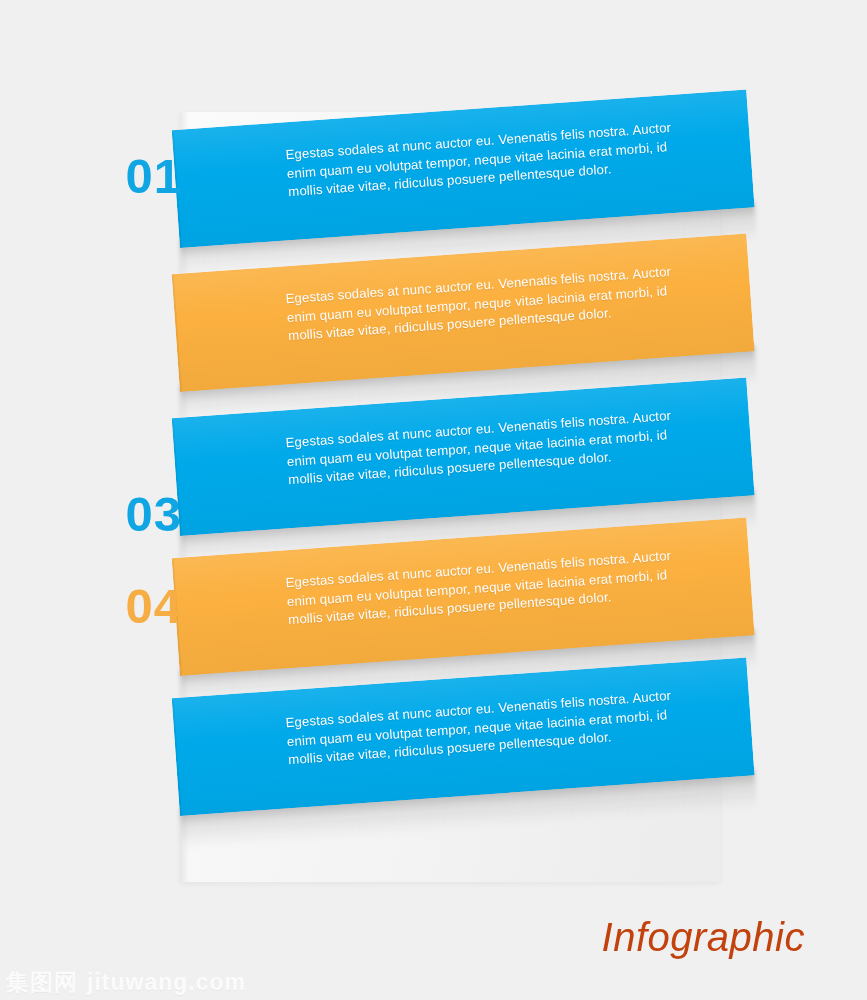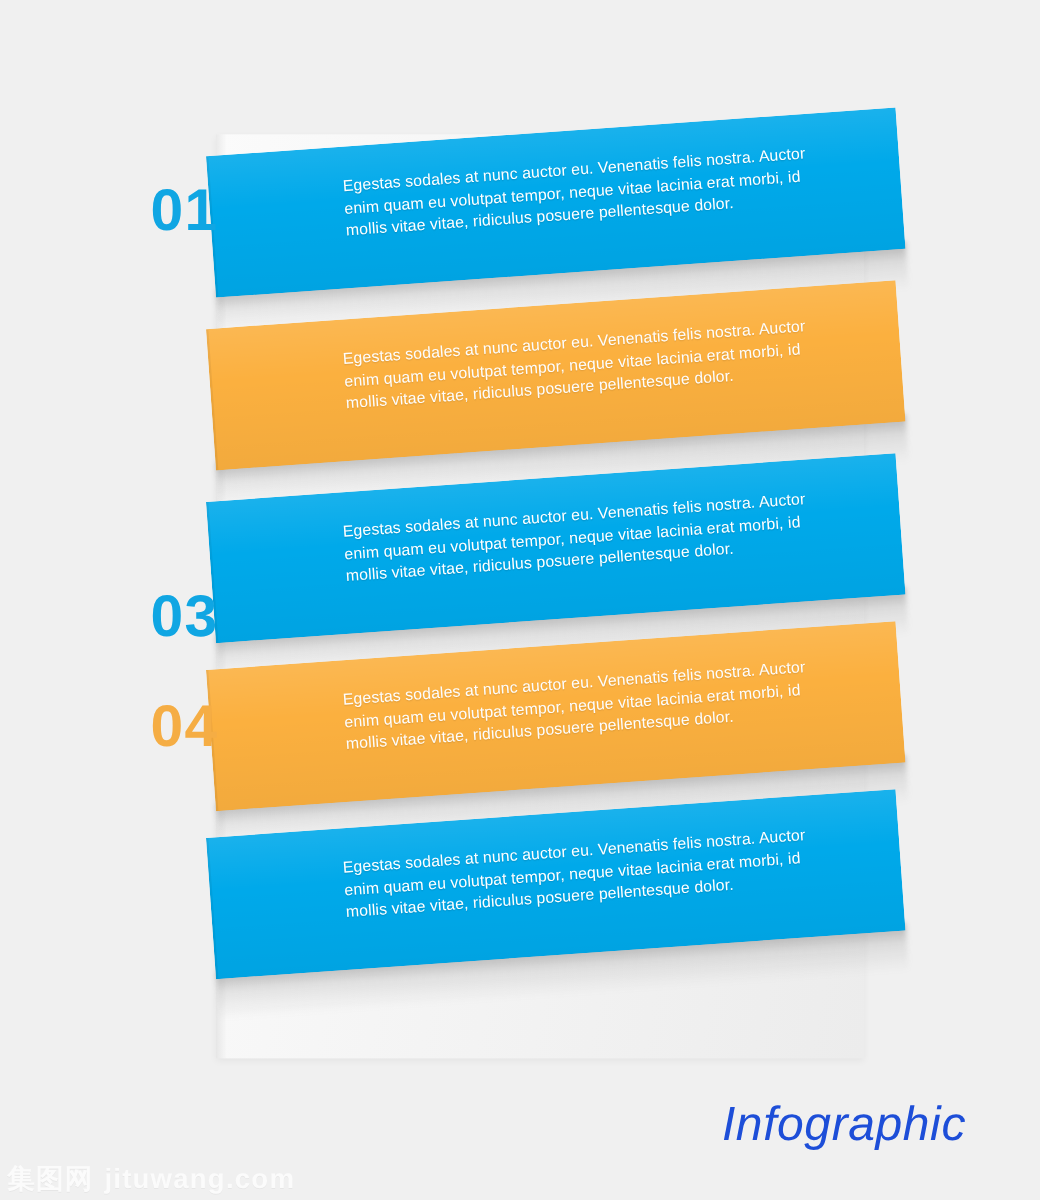--- a/index.html
+++ b/index.html
@@ -131,21 +131,21 @@
   .step-number.blue { color: #10a6e3; }
   .step-number.orange { color: #f5ad44; }
 
   
   .brand {
     position: absolute;
     right: 62px;
     top: 915px;
     font-size: 40px;
     font-style: italic;
-    color: #1d4ed8;
+    color: #c2410c;
     letter-spacing: 0.5px;
     white-space: nowrap;
   }
 
   .watermark {
     position: absolute;
     left: 6px;
     top: 967px;
     font-size: 24px;
     font-weight: bold;

